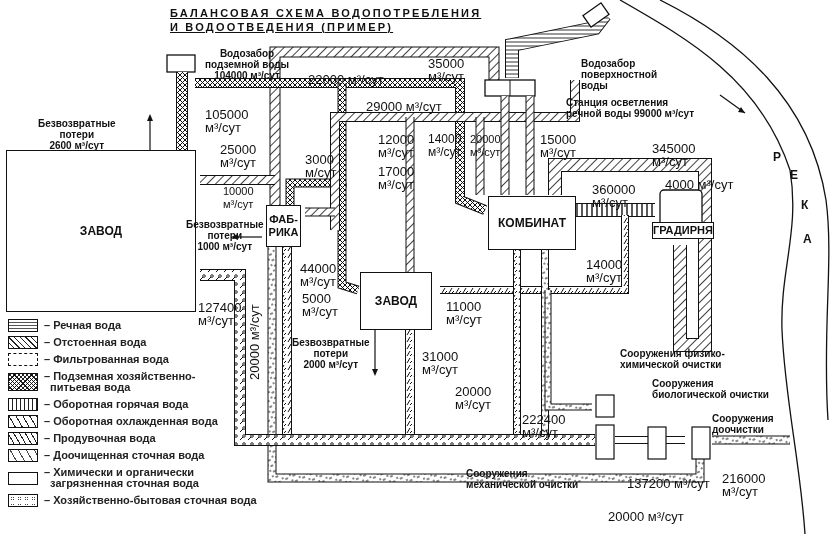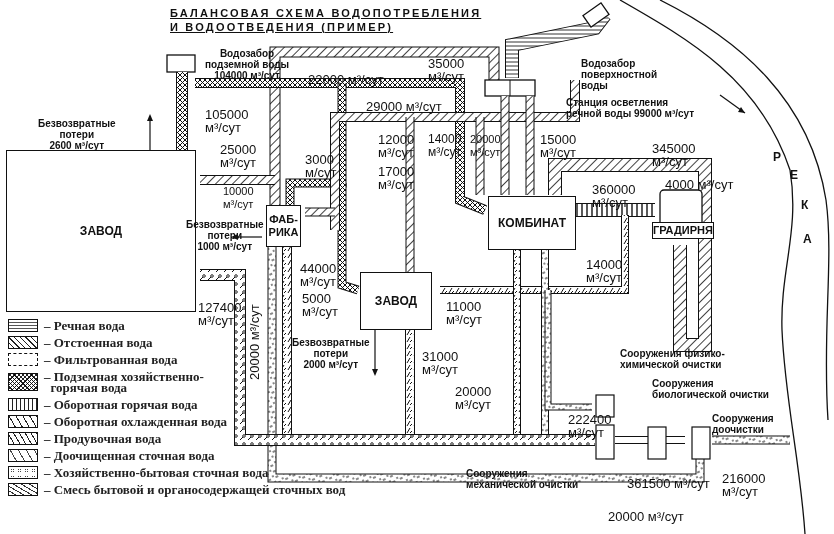--- a/index.html
+++ b/index.html
@@ -7,21 +7,21 @@
   #scheme{position:absolute;left:0;top:0;}
   .lbl{position:absolute;font-family:"Liberation Sans",sans-serif;font-size:13px;line-height:13px;color:#111;white-space:nowrap;}
   .sm{font-size:10px;line-height:11px;font-weight:bold;}
   .flow{font-size:13px;line-height:13px;}
   .title{position:absolute;left:170px;top:6px;font-weight:bold;font-size:11px;letter-spacing:2.2px;text-align:left;line-height:14px;text-decoration:underline;}
   .box{position:absolute;border:1.5px solid #111;background:#fff;display:flex;align-items:center;justify-content:center;font-weight:bold;font-size:12px;text-align:center;}
   .legend{position:absolute;left:8px;top:318px;}
   .leg-row{display:flex;align-items:center;height:15px;margin-bottom:2px;}
   .leg-row.tall{height:26px;}
   .swatch{width:28px;height:11px;border:1px solid #111;margin-right:6px;flex:0 0 auto;}
-  .leg-text{font-size:13px;line-height:11px;font-weight:bold;color:#222;font-family:Liberation Serif, serif;}
+  .leg-text{font-size:11px;line-height:11px;font-weight:bold;color:#222;}
   .river-lbl{position:absolute;font-size:12px;font-weight:bold;letter-spacing:0;}
 </style>
 </head>
 <body>
 
 <svg id="scheme" width="834" height="534" viewBox="0 0 834 534">
   <defs>
     <pattern id="p-hatch" width="6" height="6" patternUnits="userSpaceOnUse" patternTransform="rotate(45)">
       <rect width="6" height="6" fill="#fff"></rect>
         <line x1="0" y1="0" x2="0" y2="6" stroke="#111" stroke-width="1.6"></line>
@@ -285,25 +285,25 @@
   </div>
 <div class="lbl flow" style="left:248px;top:380px;transform:rotate(-90deg);transform-origin:left top;">20000 м³/сут</div>
 <div class="lbl flow" style="left:422px;top:350px;">
     <div>31000</div>
     <div>м³/сут</div>
   </div>
 <div class="lbl flow" style="left:455px;top:385px;">
     <div>20000</div>
     <div>м³/сут</div>
   </div>
-<div class="lbl flow" style="left:522px;top:413px;margin-left:46px;">
+<div class="lbl flow" style="left:522px;top:413px;">
     <div>222400</div>
     <div>м³/сут</div>
   </div>
-<div class="lbl flow" style="left:627px;top:477px;">361500 м³/сут</div>
+<div class="lbl flow" style="left:627px;top:477px;">137200 м³/сут</div>
 <div class="lbl flow" style="left:722px;top:472px;">
     <div>216000</div>
     <div>м³/сут</div>
   </div>
 <div class="lbl flow" style="left:608px;top:510px;">20000 м³/сут</div>
 
 <div class="legend">
   <div class="leg-row">
       <span class="swatch" style="background:repeating-linear-gradient(0deg,#fff 0 2px,#555 2px 3px);"></span>
       <span class="leg-text">– Речная вода</span>
@@ -312,39 +312,40 @@
       <span class="swatch" style="background:repeating-linear-gradient(45deg,#fff 0 3px,#222 3px 4px);"></span>
       <span class="leg-text">– Отстоенная вода</span>
     </div>
   <div class="leg-row">
       <span class="swatch" style="border-style:dashed;"></span>
       <span class="leg-text">– Фильтрованная вода</span>
     </div>
   <div class="leg-row tall">
       <span class="swatch" style="height:16px;background:repeating-linear-gradient(45deg,#fff 0 2px,#222 2px 3px),repeating-linear-gradient(-45deg,#fff 0 2px,#222 2px 3px);background-blend-mode:multiply;"></span>
       <span class="leg-text" style="white-space:pre;">– Подземная хозяйственно-
-  горячая вода</span>
+  питьевая вода</span>
     </div>
   <div class="leg-row">
       <span class="swatch" style="background:repeating-linear-gradient(90deg,#fff 0 3px,#222 3px 4px);"></span>
       <span class="leg-text">– Оборотная горячая вода</span>
     </div>
   <div class="leg-row">
       <span class="swatch" style="background:repeating-linear-gradient(60deg,#fff 0 5px,#222 5px 6px);"></span>
       <span class="leg-text">– Оборотная охлажденная вода</span>
     </div>
   <div class="leg-row">
       <span class="swatch" style="background:repeating-linear-gradient(60deg,#fff 0 4px,#222 4px 5px);"></span>
       <span class="leg-text">– Продувочная вода</span>
     </div>
   <div class="leg-row">
       <span class="swatch" style="background:repeating-linear-gradient(60deg,#fff 0 6px,#444 6px 7px);"></span>
       <span class="leg-text">– Доочищенная сточная вода</span>
     </div>
+  <div class="leg-row tall">
+      <span class="swatch"></span>
+      <span class="leg-text" style="white-space:pre;">– Химически и органически
+  загрязненная сточная вода</span>
+    </div>
   <div class="leg-row">
       <span class="swatch" style="background:radial-gradient(circle,#fff 1px,#222 1.5px,#fff 2px) 0 0/7px 7px;"></span>
       <span class="leg-text">– Хозяйственно-бытовая сточная вода</span>
     </div>
-  <div class="leg-row">
-      <span class="swatch" style="background:repeating-linear-gradient(30deg,#fff 0 3px,#333 3px 4px);"></span>
-      <span class="leg-text">– Смесь бытовой и органосодержащей сточных вод</span>
-    </div>
 </div>
 
 </body></html>

